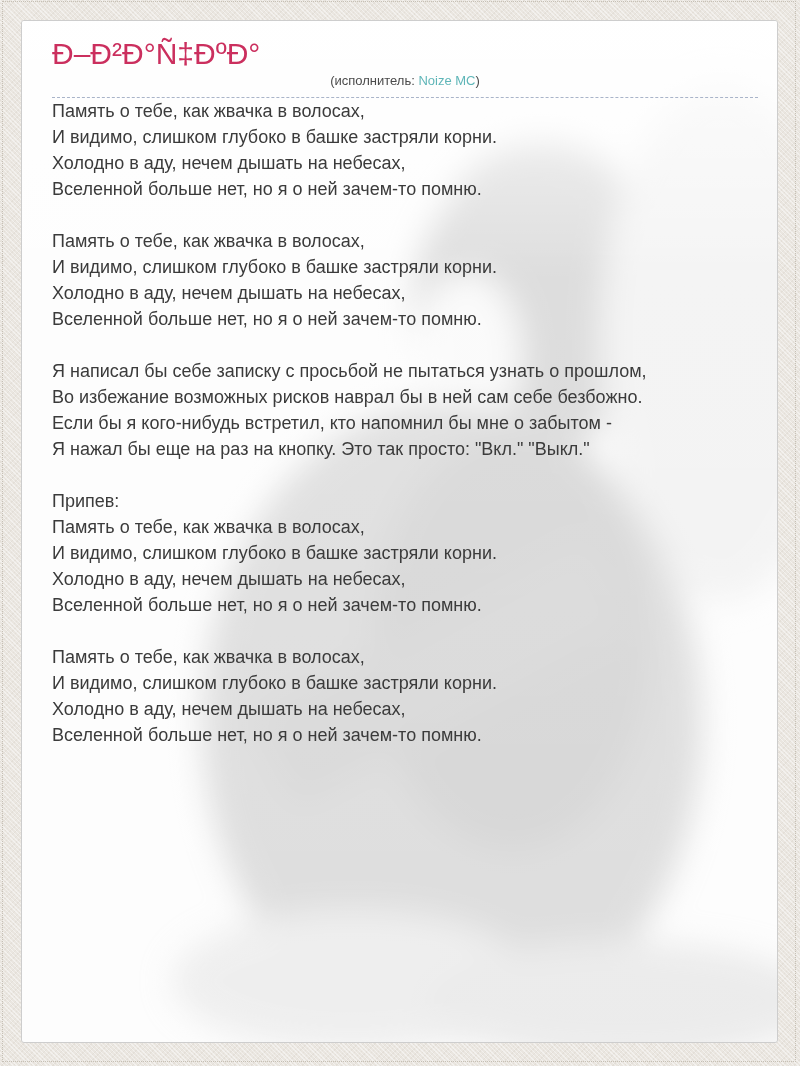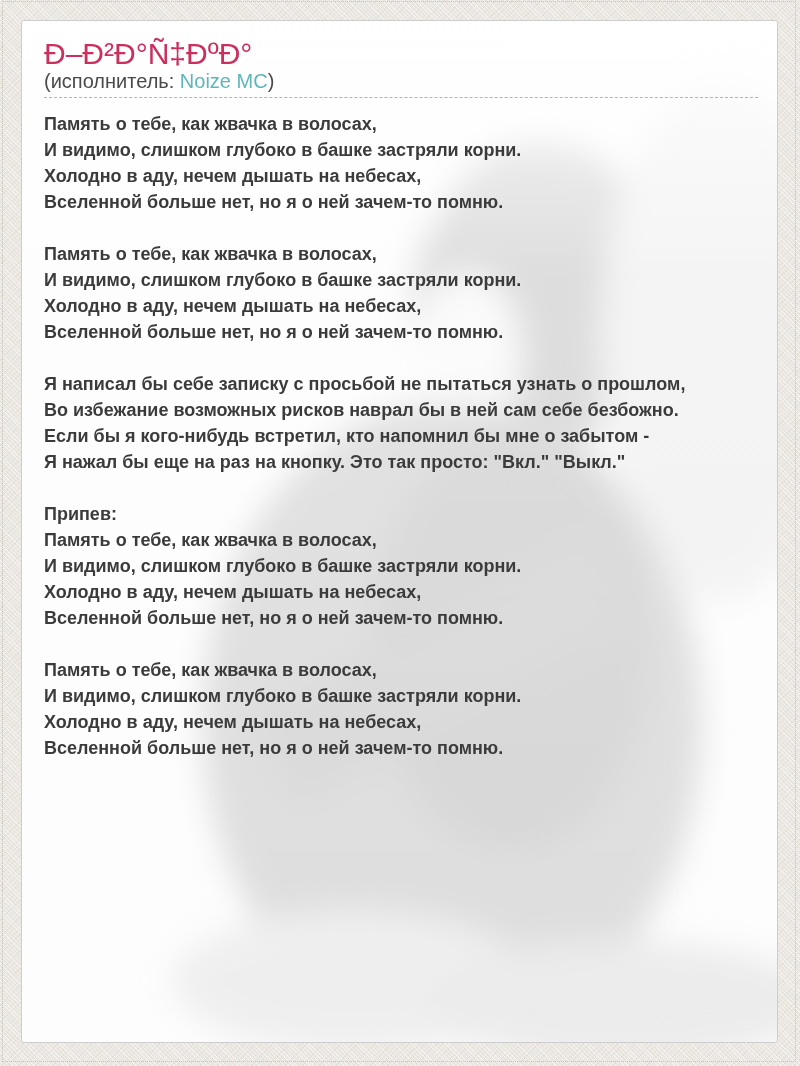--- a/index.html
+++ b/index.html
@@ -33,47 +33,46 @@
     overflow: hidden;
   }
   .bg-photo {
     position: absolute;
     left: 0; top: 0;
     width: 755px; height: 1021px;
     pointer-events: none;
   }
   .content {
     position: relative;
-    padding: 18px 19px 0 22px;
+    padding: 18px 19px 0 30px;
   }
   .song-title {
     margin: 0 0 2px 0;
     font-size: 30px;
     line-height: 30px;
     font-weight: normal;
     color: var(--title-color, #cb2f5e);
   }
   .artist-line {
-    font-size: 20px;
+    font-size: 13px;
     line-height: 20px;
     color: #4a4a4a;
     padding-bottom: 6px;
     border-bottom: 1px dashed #a9b4c9;
+    text-align: center;
   }
   .artist-link {
     color: var(--link-color, #5fb6b8);
     text-decoration: none;
     cursor: pointer;
   }
   .lyrics {
-    margin-top: 13px;
     font-size: 18px;
     line-height: 26px;
     color: #3b3b3b;
-    font-weight: bold;
   }
   .lyrics p {
     margin: 0 0 26px 0;
     white-space: pre-line;
   }
   .lyrics p:last-child { margin-bottom: 0; }
 </style>
 </head>
 <body>
 

